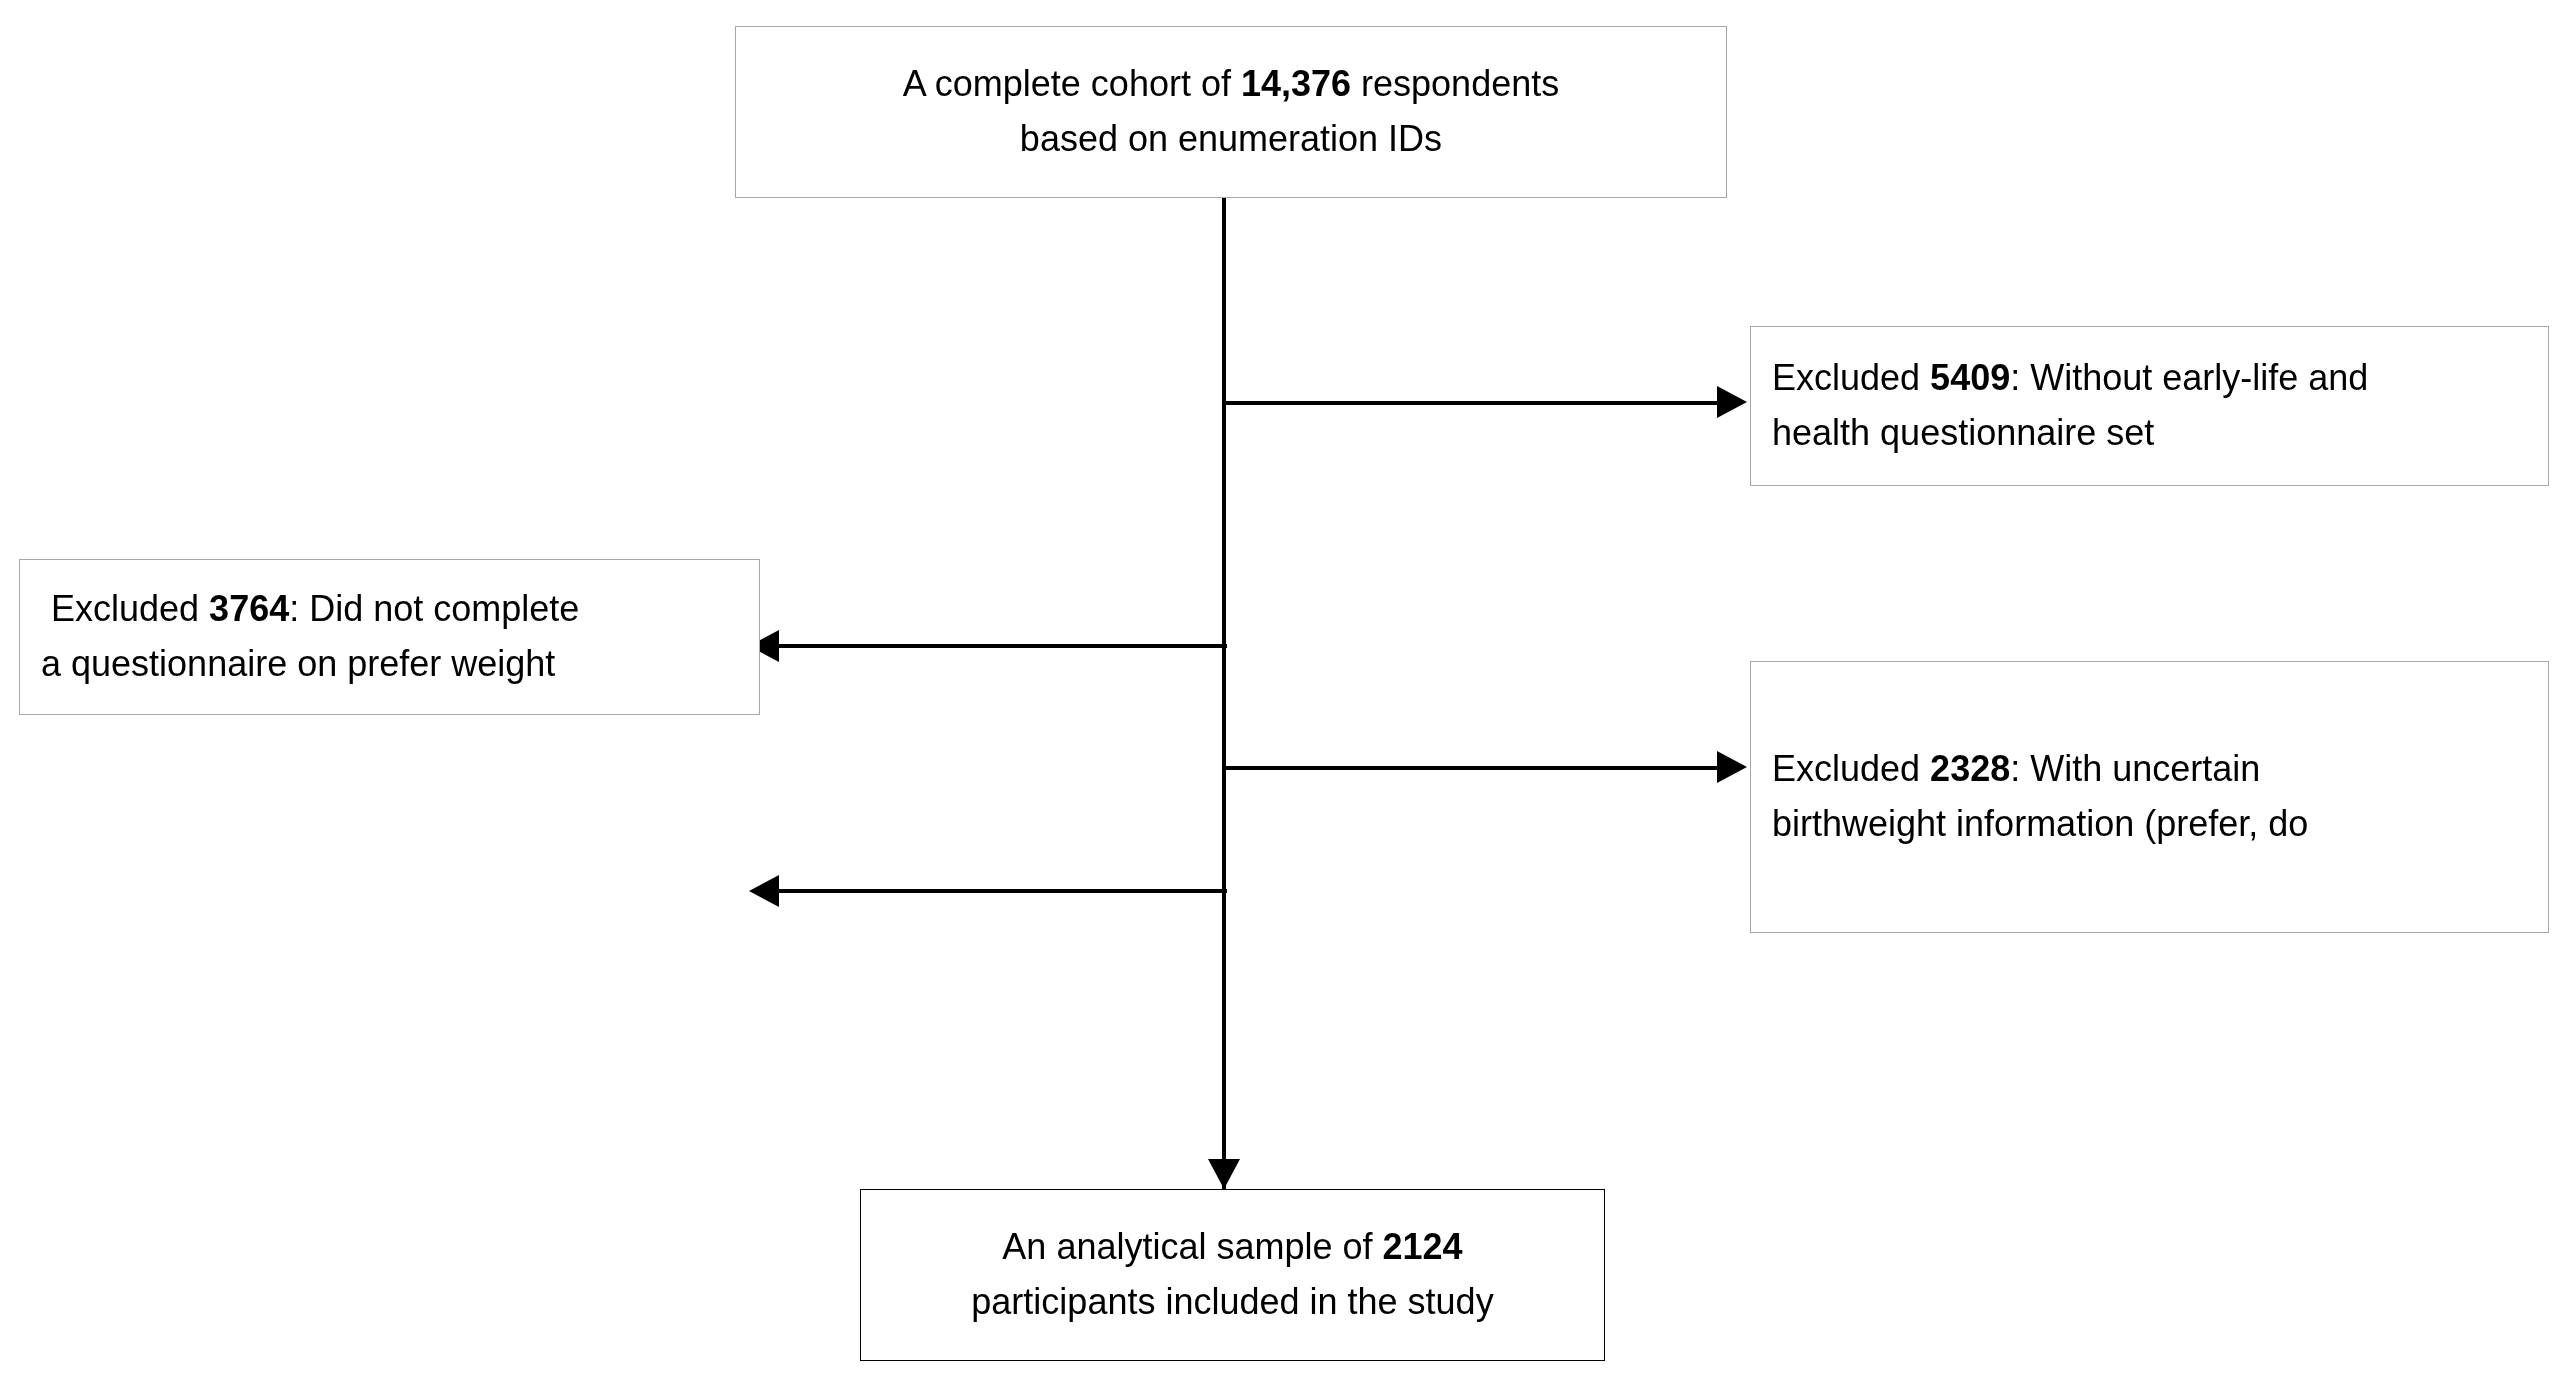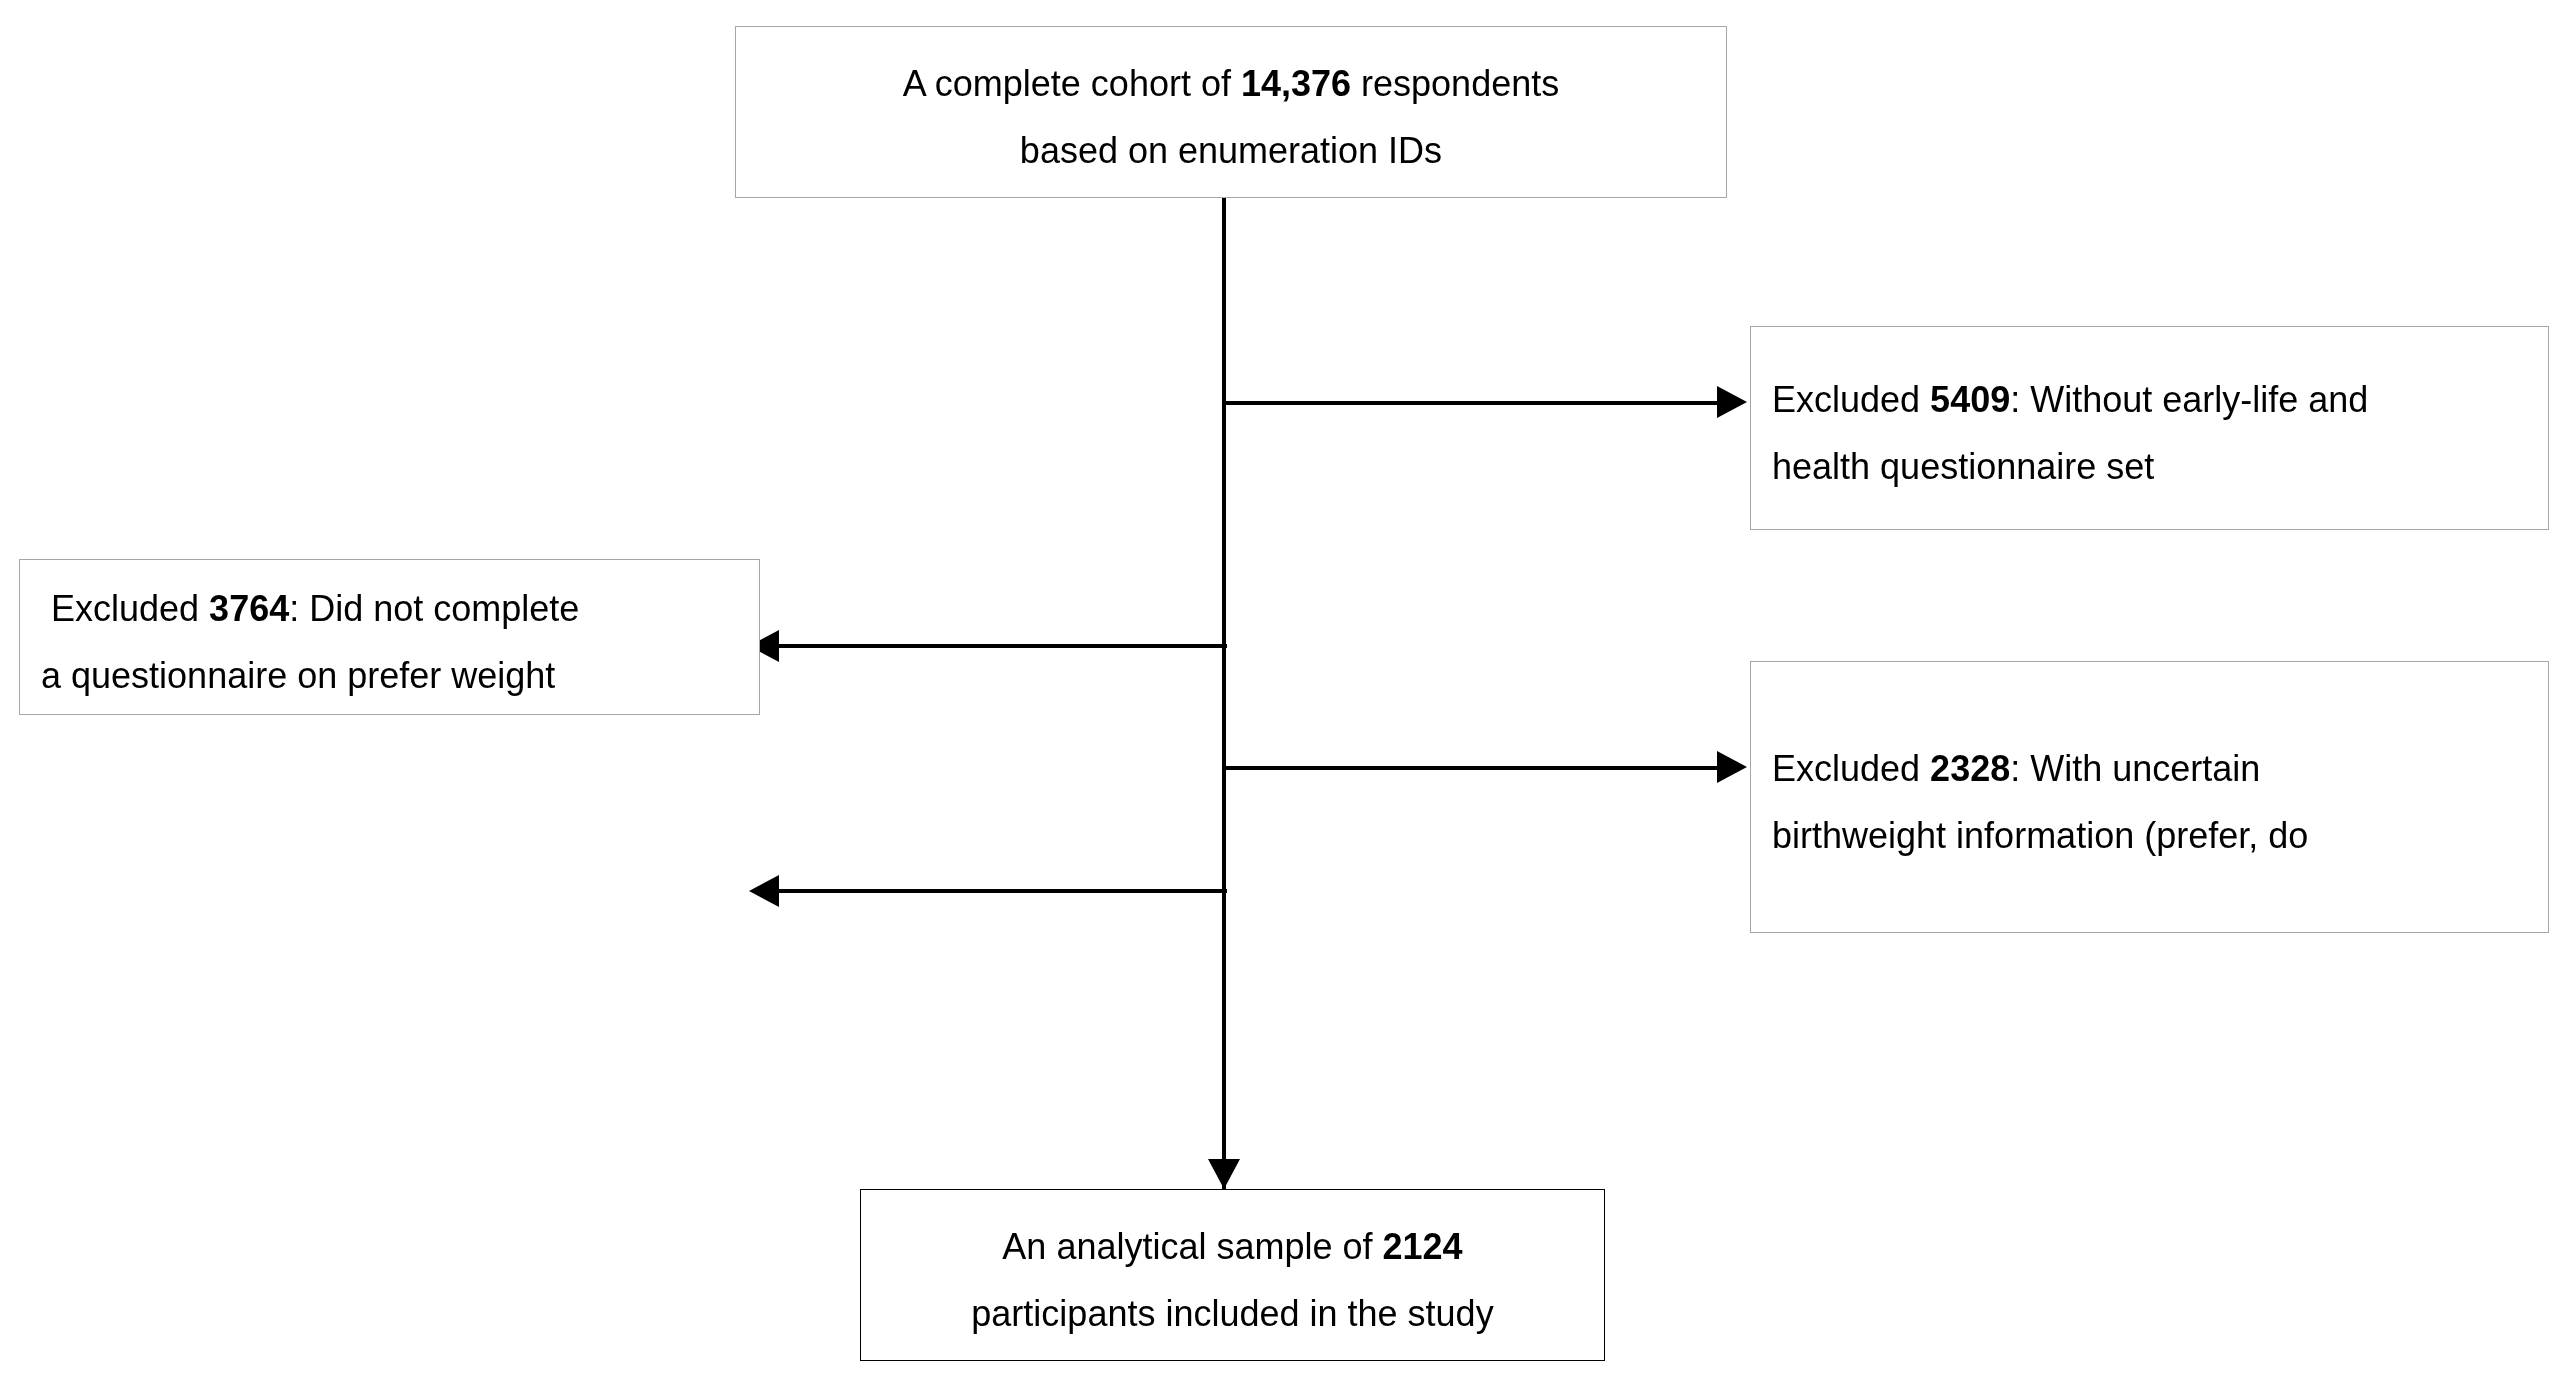--- a/index.html
+++ b/index.html
@@ -26,28 +26,28 @@
     display: flex;
     flex-direction: column;
     justify-content: center;
     color: #000000;
     font-size: 36px;
     line-height: 1.52;
   }
   .box.black-border { border-color: #000000; }
   .box.center { align-items: center; text-align: center; }
   .box.left   { align-items: flex-start; text-align: left; }
-  .box .line { display: block; white-space: pre; margin-top: 12px; }
+  .box .line { display: block; white-space: pre; }
   .box.left .line { padding-left: 21px; padding-right: 12.5px; }
   .box.center .line { padding-left: 16px; padding-right: 16px; }
   b { font-weight: bold; }
 
   
   #box-cohort     { left: 735px; top: 26px;   width: 992px; height: 172px; }
-  #box-excl-5409  { left: 1750px; top: 326px;  width: 799px; height: 204px; }
+  #box-excl-5409  { left: 1750px; top: 326px;  width: 799px; height: 160px; }
   #box-excl-3764  { left: 19px;   top: 559px;  width: 741px; height: 156px; justify-content: center; }
   #box-excl-2328  { left: 1750px; top: 661px; width: 799px; height: 272px; }
   #box-excl-751   { left: 27.5px;   top: 867px; width: 733px; height: 134px; }
   #box-sample     { left: 860px; top: 1189px; width: 745px; height: 172px; }
 
   
   .spine {
     position: absolute;
     left: 1222px;
     top: 198px;

